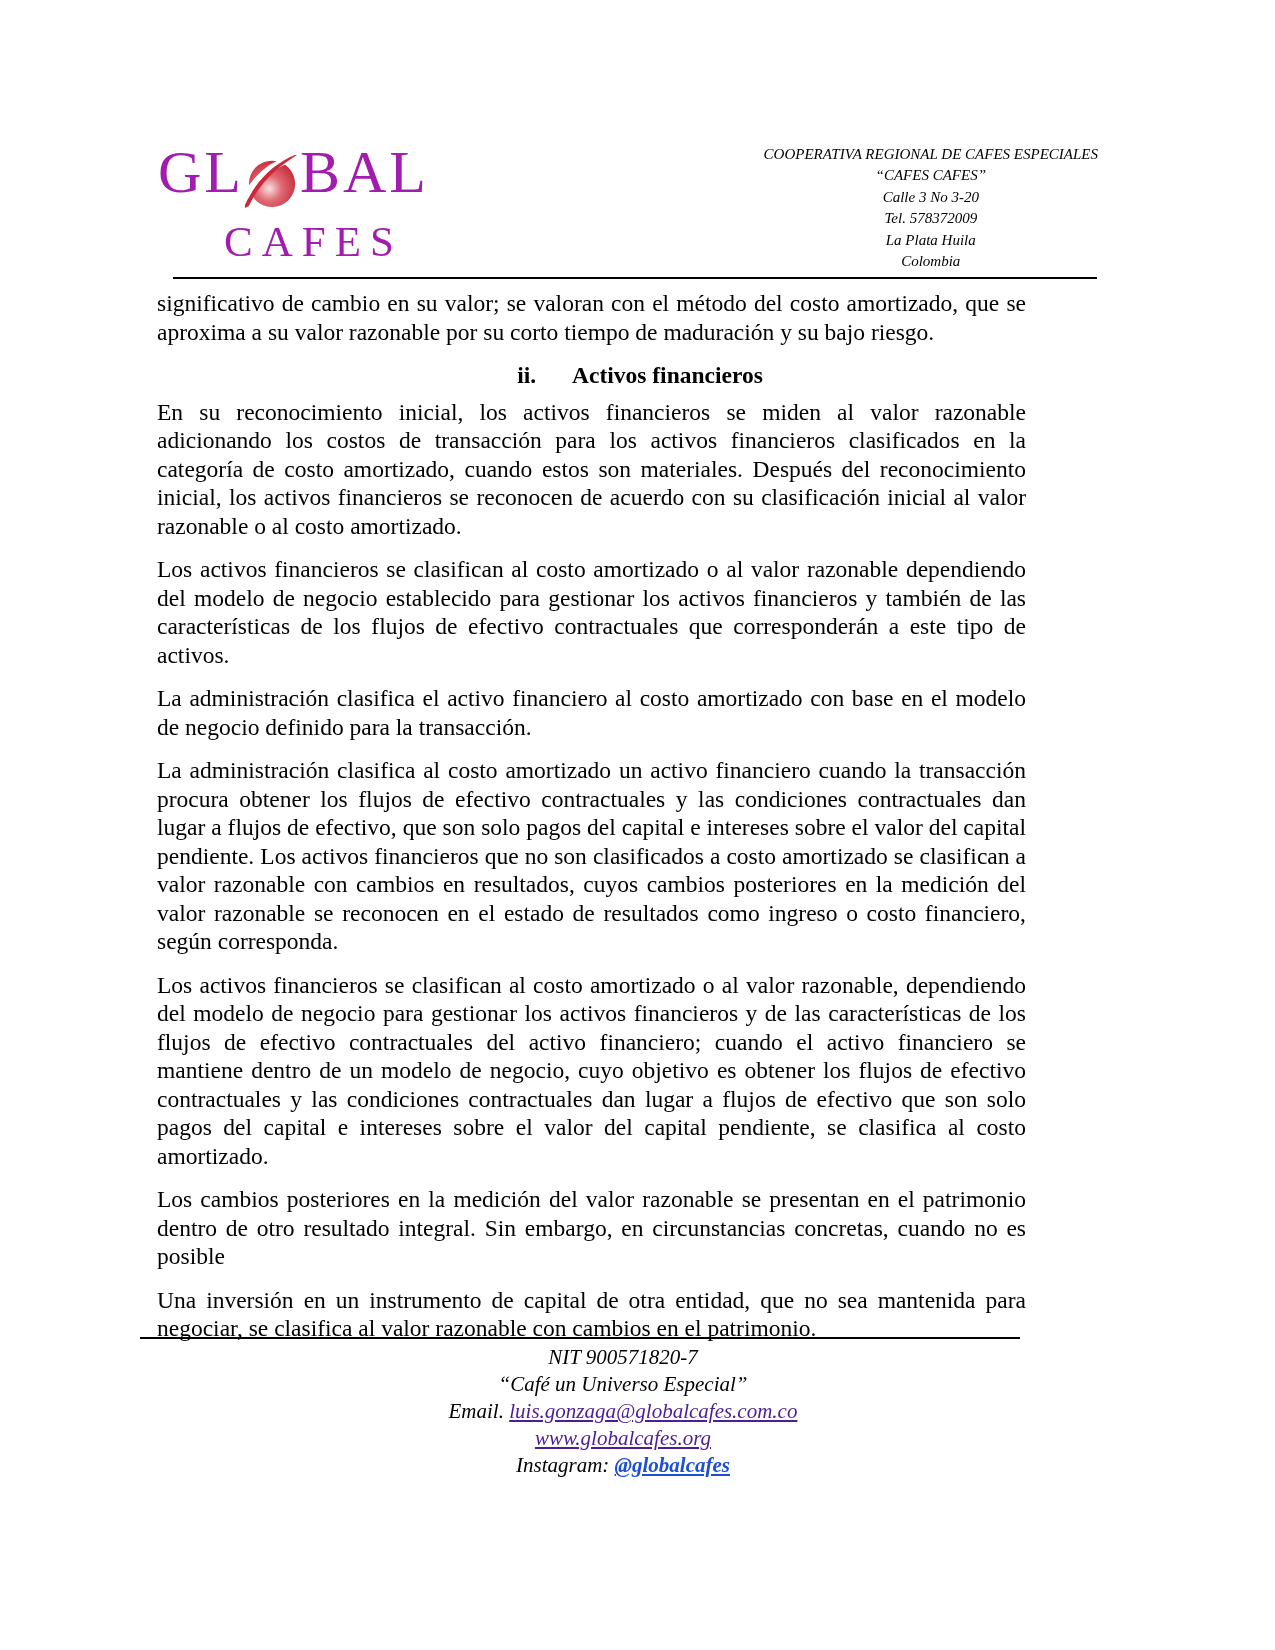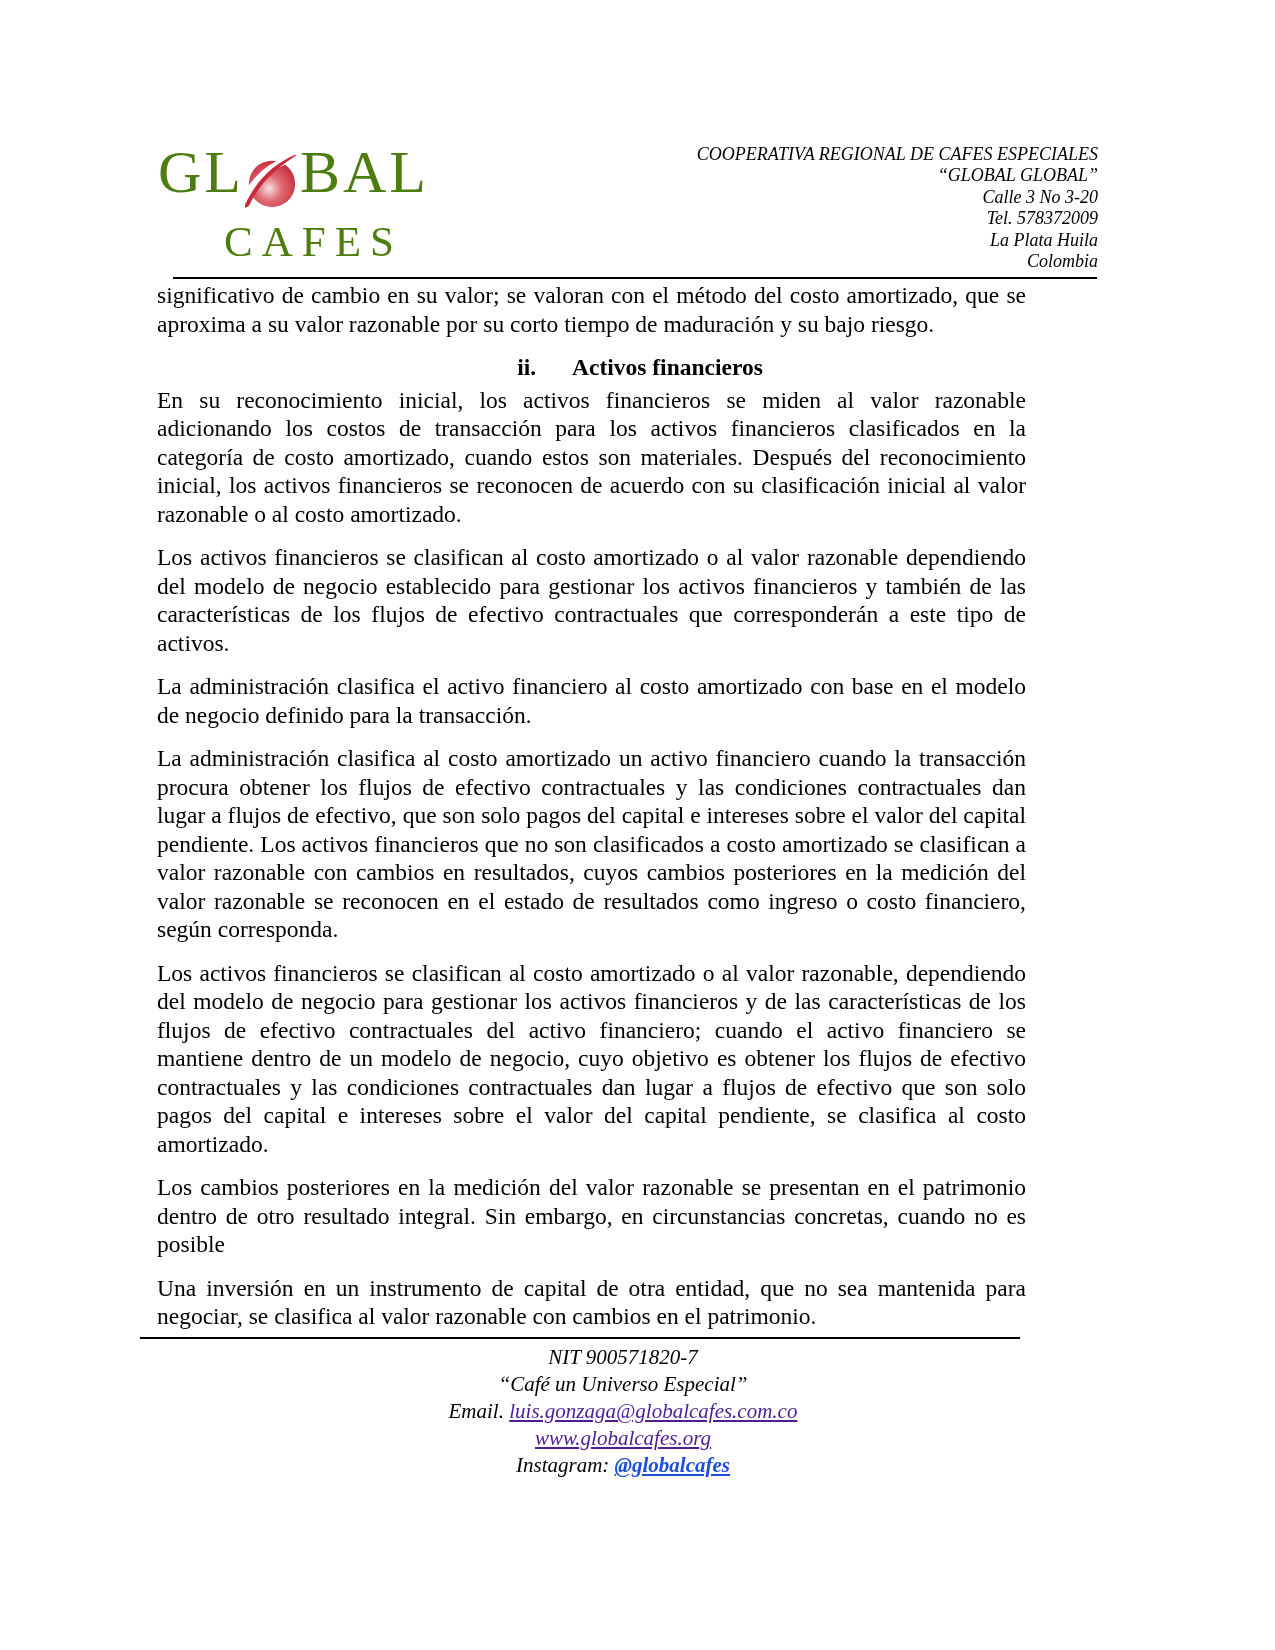--- a/index.html
+++ b/index.html
@@ -12,44 +12,44 @@
     color:#000;
     margin:0 auto;
     overflow:hidden;
   }
 
   
   .letterhead {
     position:absolute; top:142px; left:158px; right:177px;
     display:flex; justify-content:space-between; align-items:flex-start;
   }
-  .logo { color:#4d7c0f; line-height:1;font-family:Liberation Serif, serif; }
+  .logo { color:#a21caf; line-height:1;font-family:Liberation Serif, serif; }
   .logo-word {
     font-size:60px; letter-spacing:3px; font-weight:400;
     display:flex; align-items:flex-end;
   }
   .globe { display:inline-block; width:54px; height:54px; margin:0 1px -7px 1px; }
   .logo-sub {
     font-size:43px; letter-spacing:9px; margin:18px 0 0 66px; font-weight:400;
   }
   .address {
-    text-align:right; font-style:italic;
-    font-size:18px; line-height:21.4px; padding-top:2px;margin-left:32px;
+    text-align:center; font-style:italic;
+    font-size:15px; line-height:21.4px; padding-top:2px;margin-left:32px;
   }
   .header-rule {
     position:absolute; top:277px; left:173px; width:924px;
     border-top:2px solid #000;
   }
 
   
   .docbody {
     position:absolute; top:281px; left:157px; width:869px;
     font-size:23.5px; line-height:28.5px; text-align:justify;
   }
-  .docbody p { margin:0 0 15px 0; }
+  .docbody p { margin:8px 0 15px 0; }
   .section-heading {
     font-size:23.5px; font-weight:bold; text-align:center;
     margin:12px 0 4px 0;
   }
   .h-num { margin-left:97px; }
   .h-title { margin-left:30px; }
 
   
   .footer-rule {
     position:absolute; top:1337px; left:140px; width:880px;
@@ -90,21 +90,21 @@
             <path d="M-2,56 C11,25 33,6 57,-2 C38,10 18,24 4,53 Z" fill="#C92A39"></path>
           </svg>
         </span>
         <span>BAL</span>
       </div>
       <div class="logo-sub">CAFES</div>
     </div>
 
     <div class="address">
       <div>COOPERATIVA REGIONAL DE CAFES ESPECIALES</div>
-      <div>“GLOBAL GLOBAL”</div>
+      <div>“CAFES CAFES”</div>
       <div>Calle  3 No 3-20</div>
       <div>Tel.  578372009</div>
       <div>La Plata Huila</div>
       <div>Colombia</div>
     </div>
   </header>
 
   <div class="header-rule"></div>
 
   <main class="docbody">

